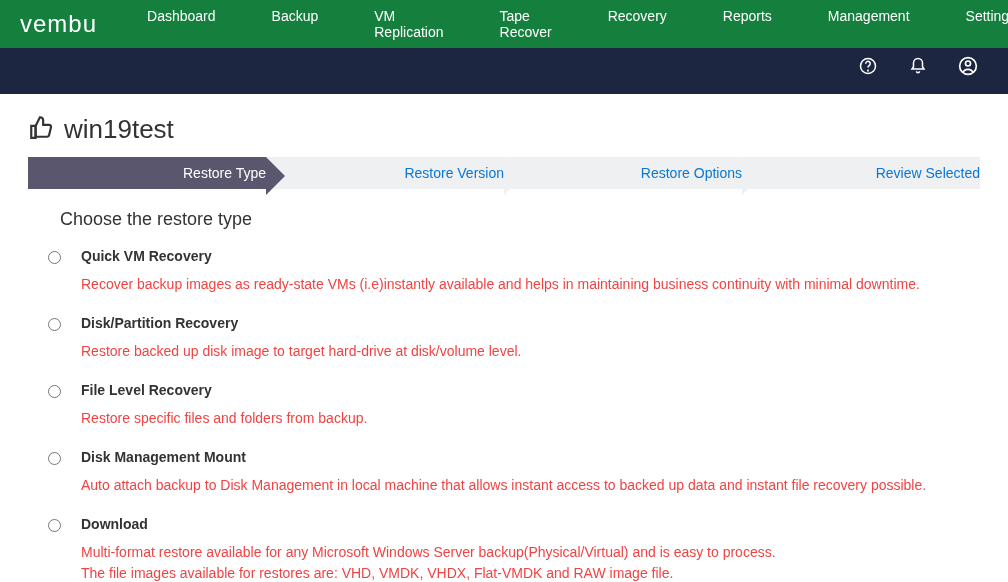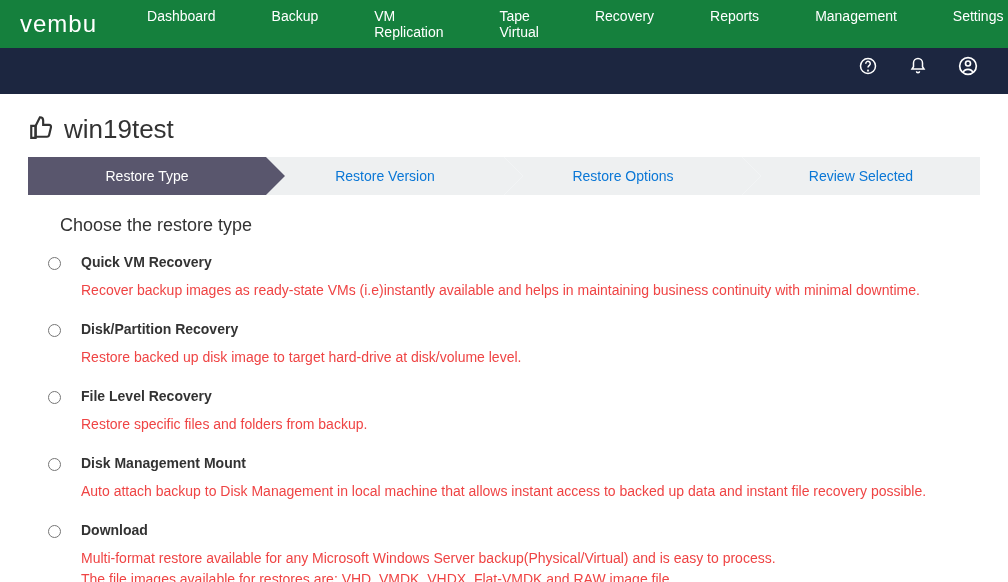--- a/index.html
+++ b/index.html
@@ -12,21 +12,21 @@
 .nav-item { padding: 14px 20px; font-size: 14px; cursor: pointer; color: #fff; }
 
 .secondbar { background: #1c2640; display: flex; justify-content: flex-end; align-items: center; padding: 8px 30px 18px; gap: 30px; }
 .icon-btn { width: 20px; height: 20px; display: inline-flex; align-items: center; justify-content: center; cursor: pointer; color: #fff; }
 
 .page-title-row { display: flex; align-items: flex-start; gap: 10px; padding: 20px 28px 12px; }
 .page-title { font-size: 26px; font-weight: 400; color: #333; }
 .title-icon { width: 26px; height: 26px; color: #333; }
 
 .wizard { display: flex; margin: 0 28px 20px; }
-.step { flex: 1; height: 38px; position: relative; display: flex; align-items: center; justify-content: center; font-size: 14px; background: #eef0f1; color: #0a77d6; cursor: pointer; }
+.step { flex: 1; height: 32px; position: relative; display: flex; align-items: center; justify-content: flex-end; font-size: 14px; background: #eef0f1; color: #0a77d6; cursor: pointer; }
 .step.active { background: #59566d; color: #fff; font-weight: 500; }
 .step:not(:last-child)::after {
   content: ""; position: absolute; right: -19px; top: 0; width: 0; height: 0;
   border-top: 19px solid transparent; border-bottom: 19px solid transparent;
   border-left: 19px solid #eef0f1; z-index: 2;
 }
 .step:not(:first-child)::before {
   content: ""; position: absolute; left: 0; top: 0; width: 0; height: 0;
   border-top: 19px solid transparent; border-bottom: 19px solid transparent;
   border-left: 19px solid #fff; z-index: 1;
@@ -50,21 +50,21 @@
 <body>
 
 <div class="topbar">
   <div class="logo">
     <span class="logo-text">vembu</span>
   </div>
   <div class="nav-items">
     <div class="nav-item"><span>Dashboard</span></div>
     <div class="nav-item"><span>Backup</span></div>
     <div class="nav-item"><span>VM Replication</span></div>
-    <div class="nav-item"><span>Tape Virtual</span></div>
+    <div class="nav-item"><span>Tape Recover</span></div>
     <div class="nav-item"><span>Recovery</span></div>
     <div class="nav-item"><span>Reports</span></div>
     <div class="nav-item"><span>Management</span></div>
     <div class="nav-item"><span>Settings</span></div>
   </div>
 </div>
 
 <div class="secondbar">
   <span class="icon-btn">
     <svg viewBox="0 0 24 24" width="18" height="18" fill="none" stroke="currentColor" stroke-width="2">

